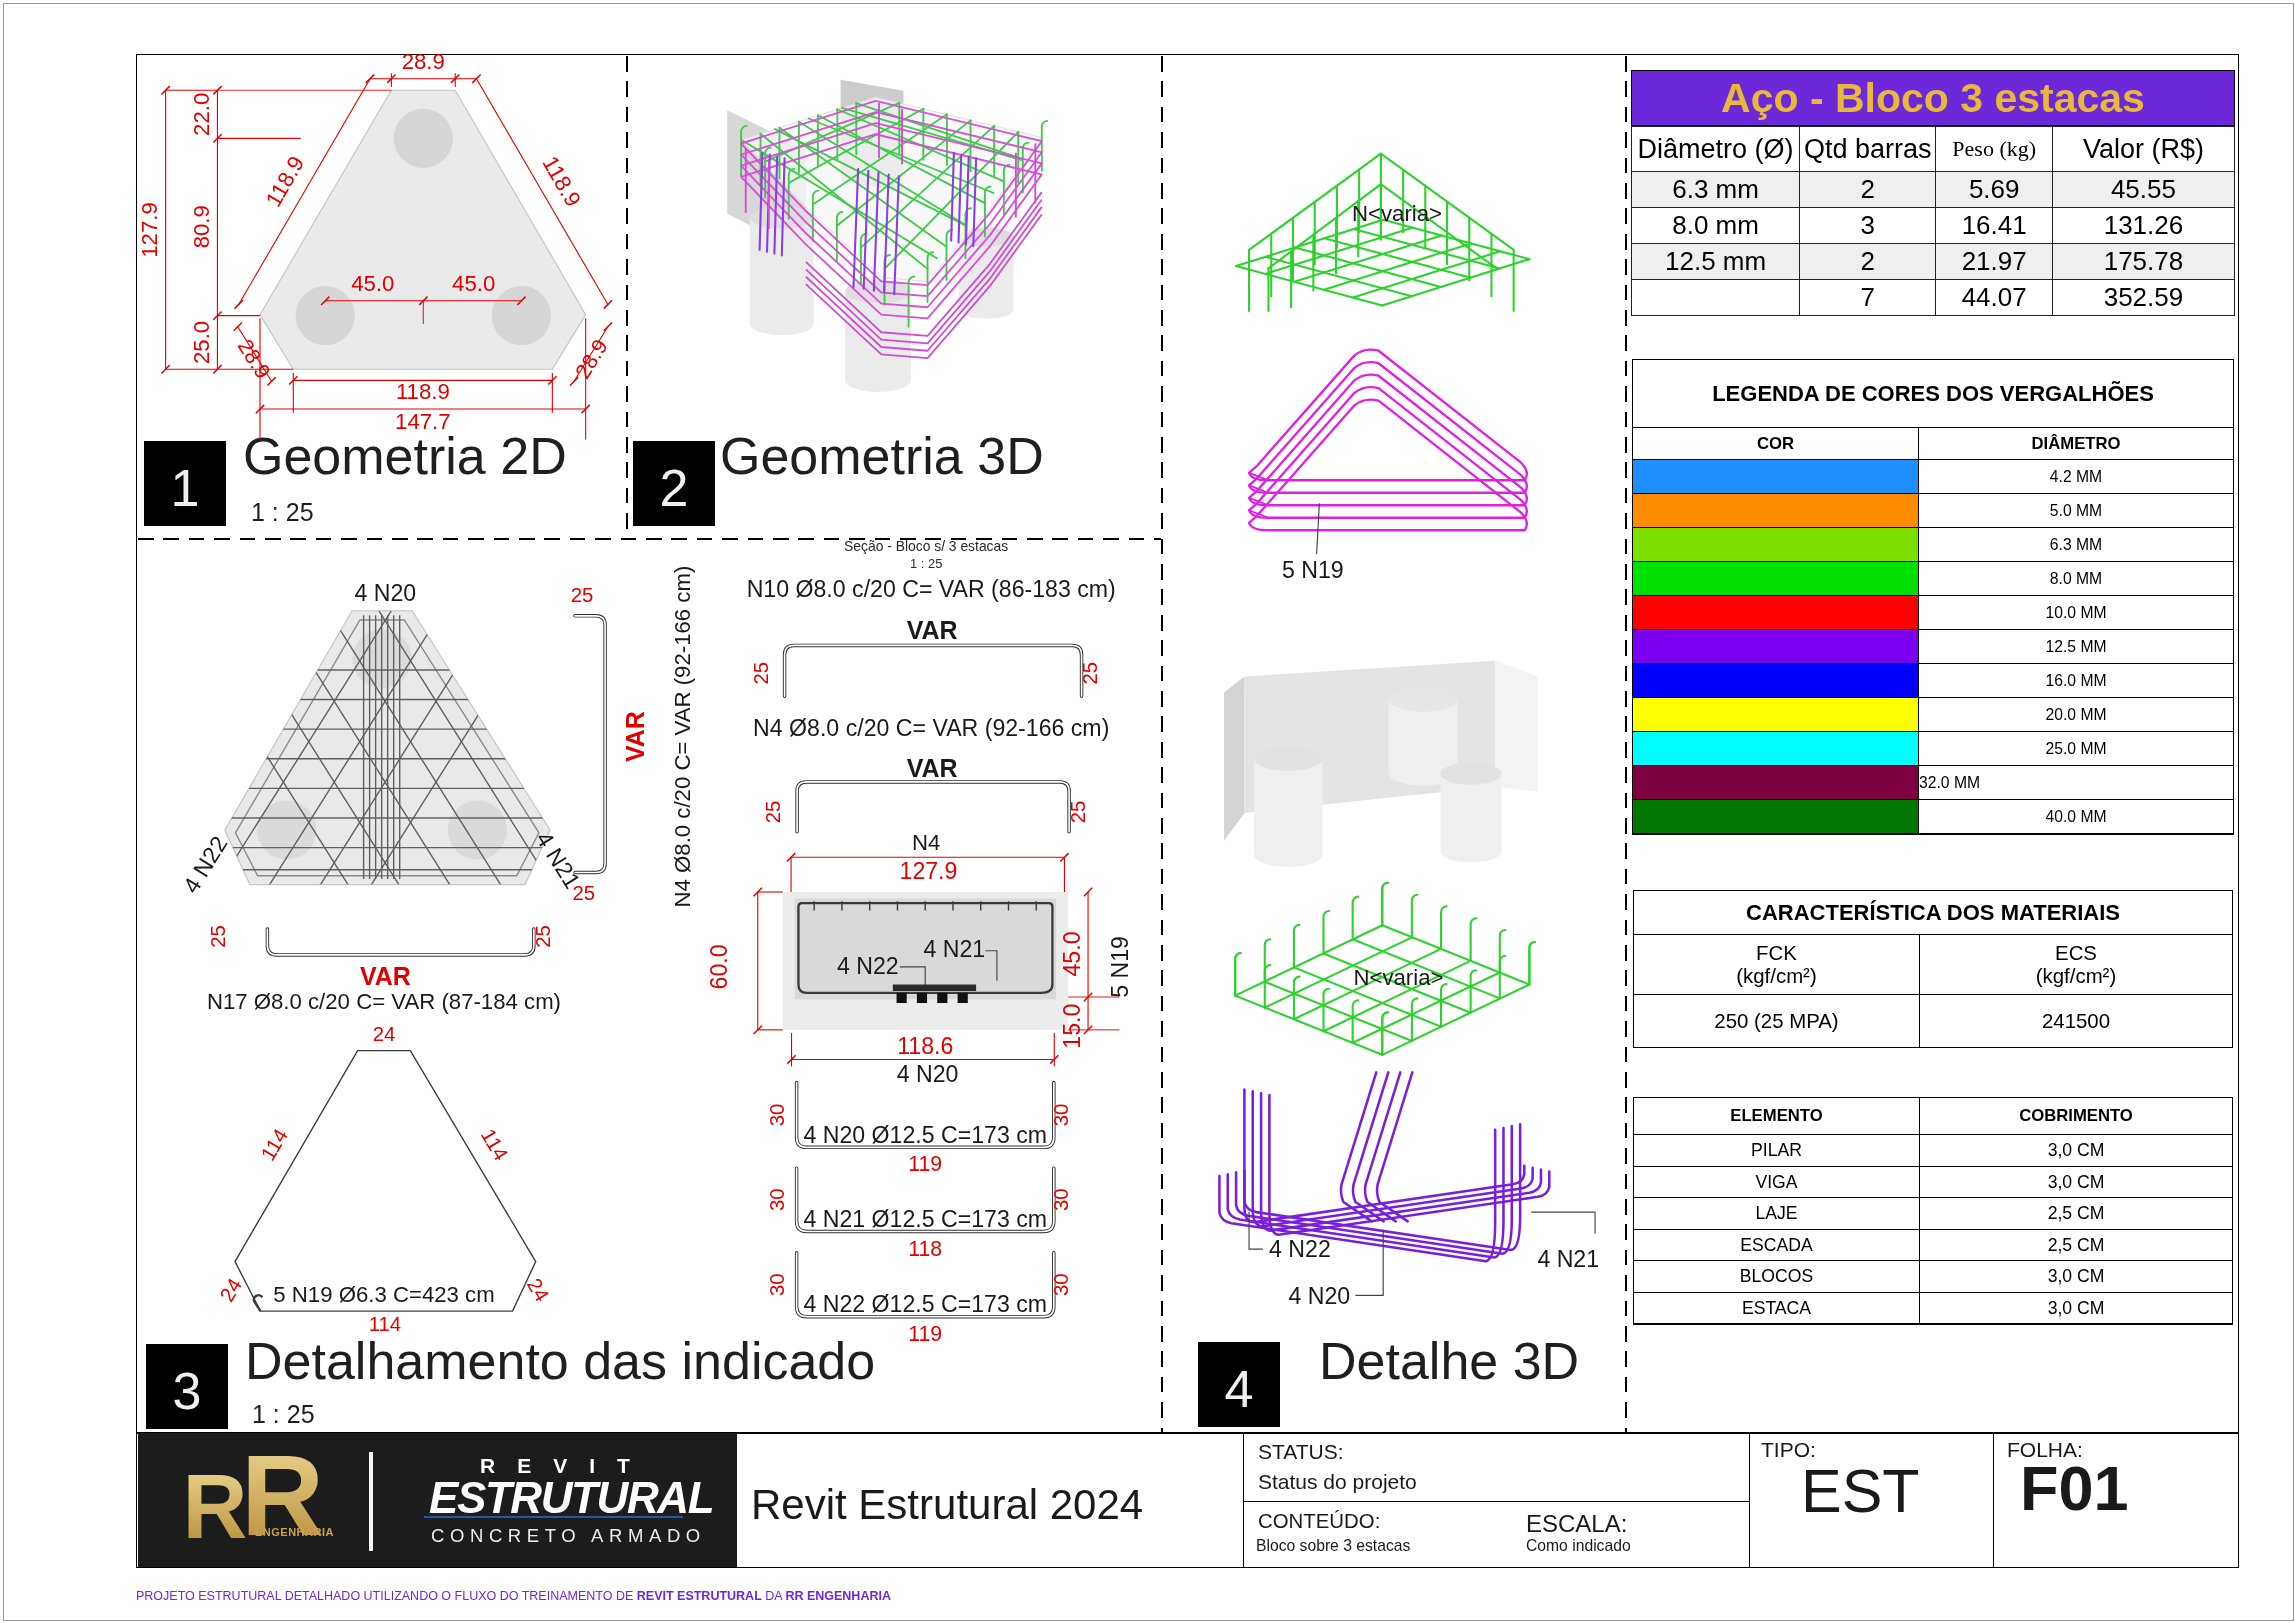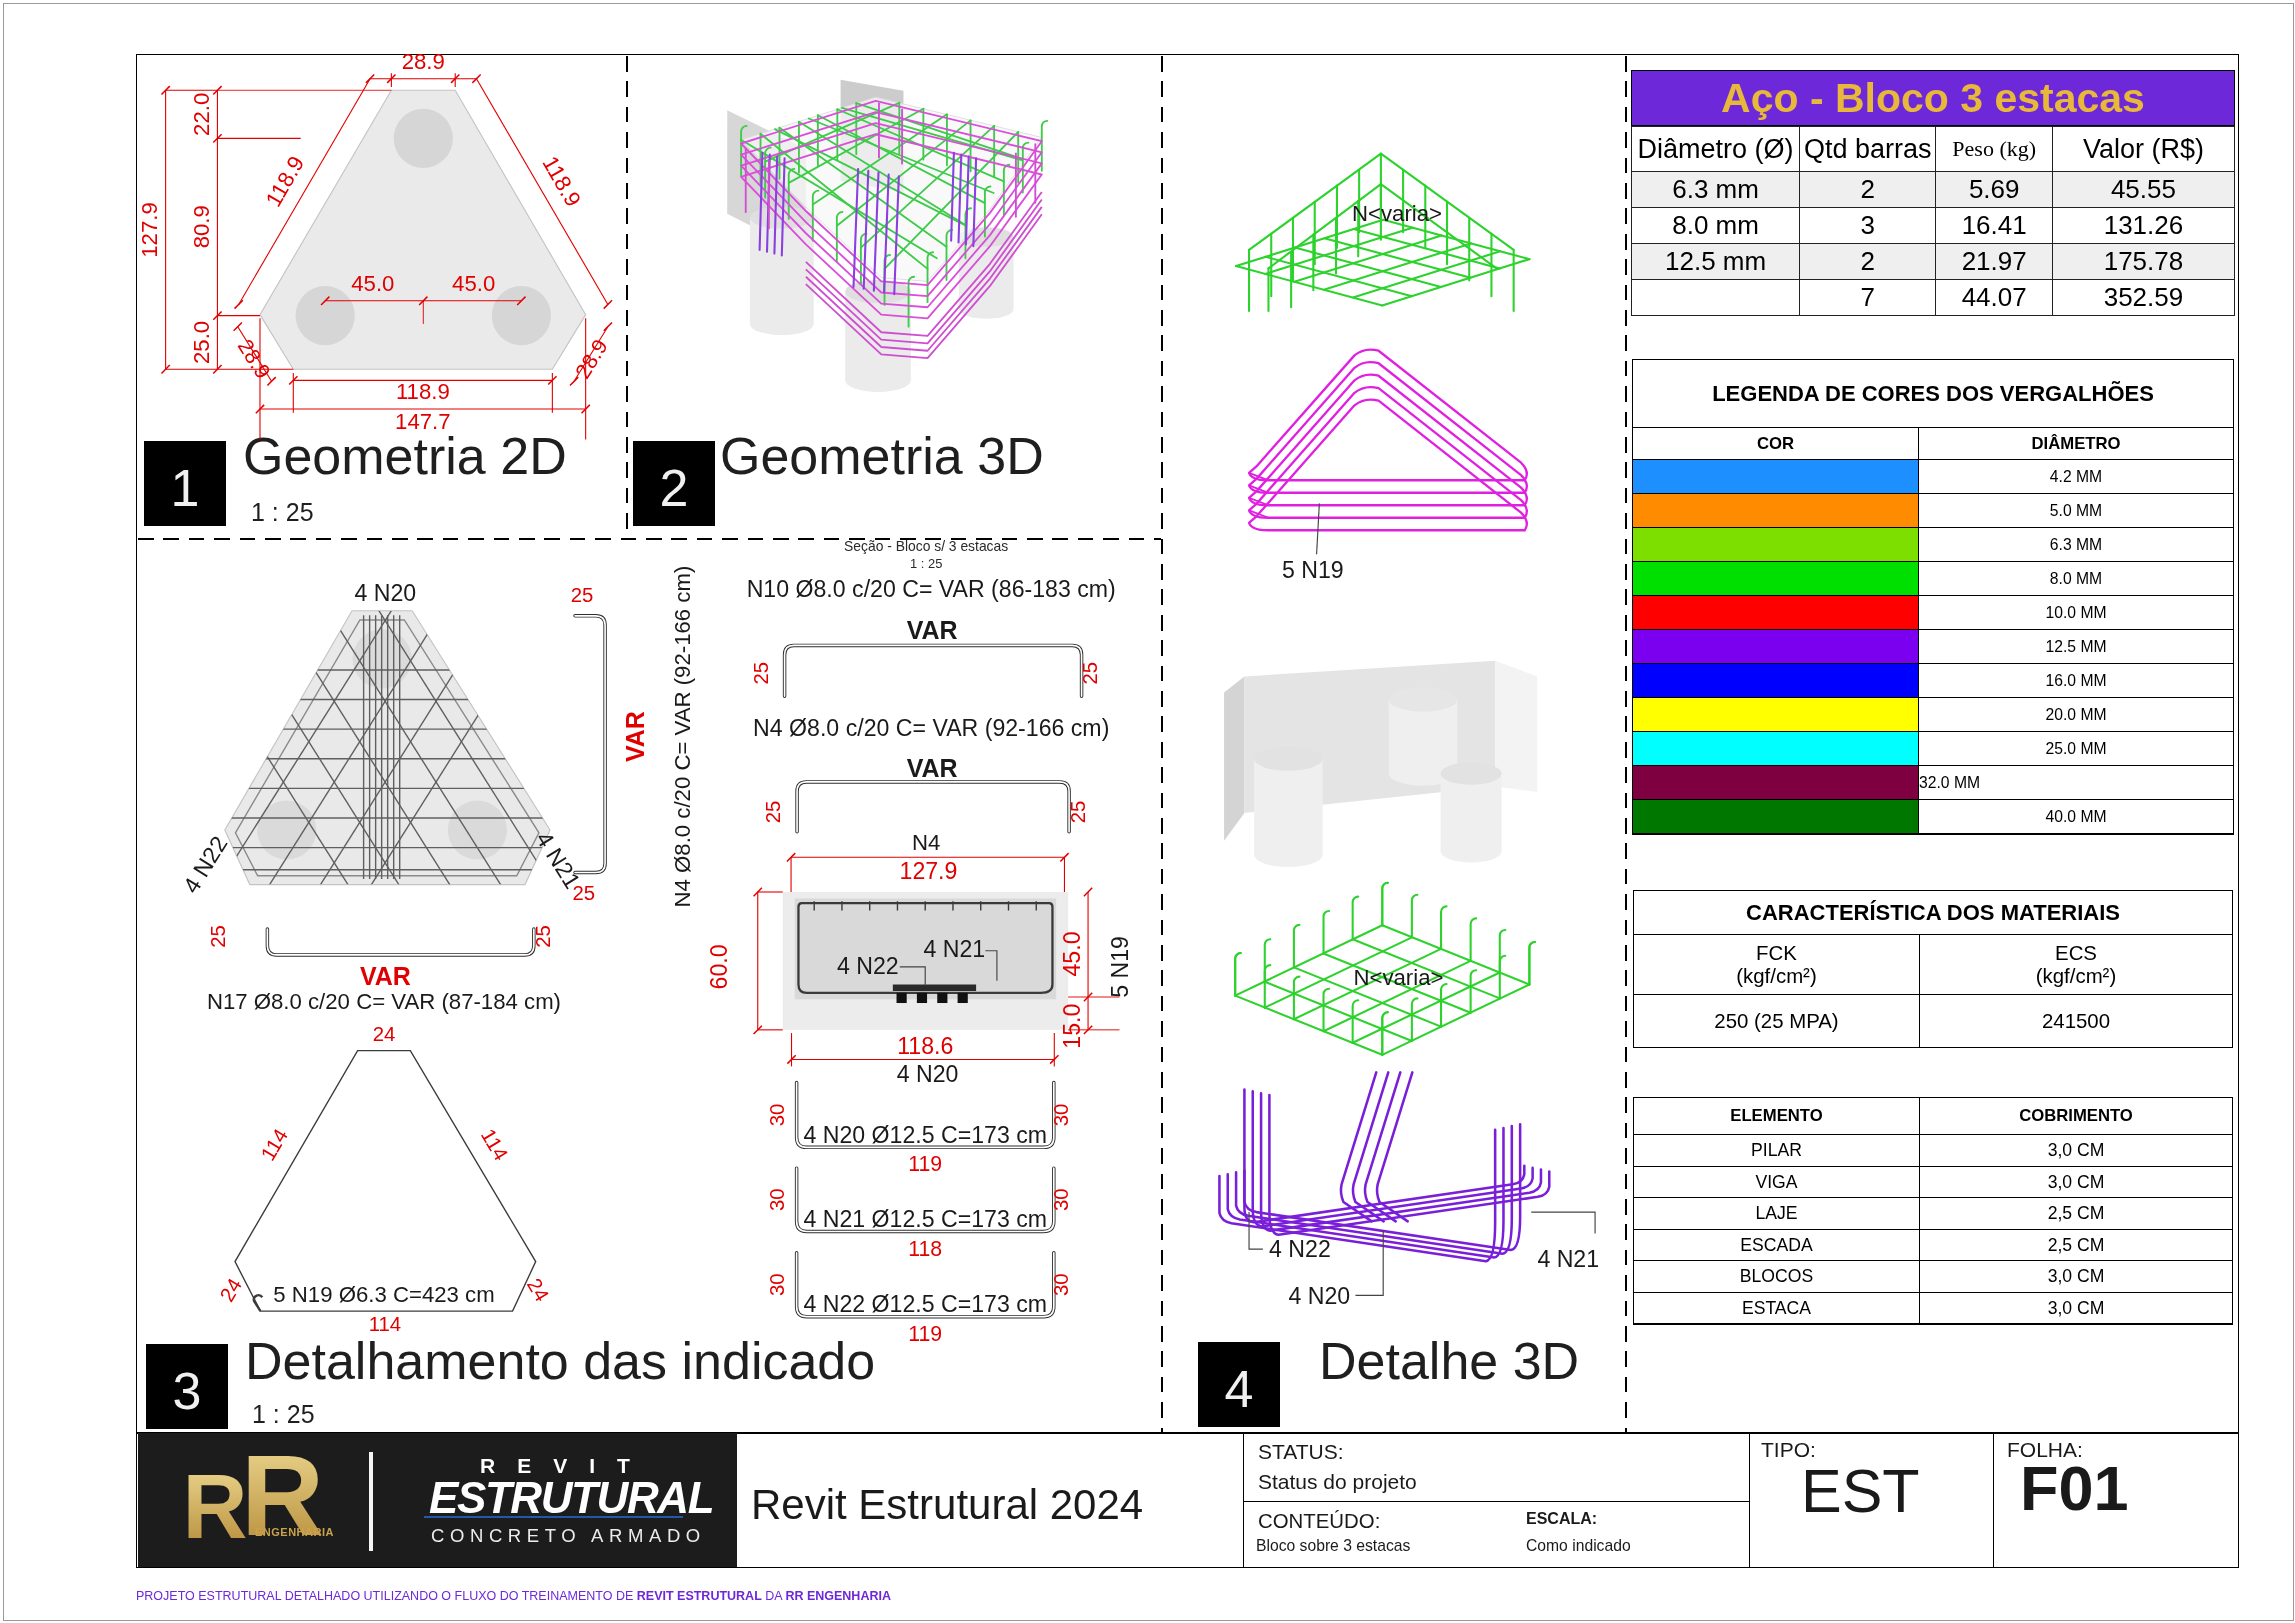--- a/index.html
+++ b/index.html
@@ -47,21 +47,21 @@
 <div class="abs" style="left:1258px;top:1440px;font-size:21px;color:#1a1a1a;">STATUS:</div>
 
 <div class="abs" style="left:1258px;top:1470px;font-size:21px;color:#1a1a1a;">Status do projeto</div>
 
 <div class="abs" style="left:1243px;top:1501px;width:507px;height:1.4px;background:#000;"></div>
 
 <div class="abs" style="left:1258px;top:1510px;font-size:20.4px;color:#1a1a1a;">CONTEÚDO:</div>
 
 <div class="abs" style="left:1256px;top:1537px;font-size:15.7px;color:#1a1a1a;">Bloco sobre 3 estacas</div>
 
-<div class="abs" style="left:1526px;top:1510px;font-size:16px;color:#1a1a1a;font-weight:bold;">ESCALA:</div>
+<div class="abs" style="left:1526px;top:1510px;font-size:24px;color:#1a1a1a;">ESCALA:</div>
 
 <div class="abs" style="left:1526px;top:1537px;font-size:15.7px;color:#1a1a1a;">Como indicado</div>
 
 <div class="abs" style="left:1749px;top:1433px;width:1.4px;height:135px;background:#000;"></div>
 
 <div class="abs" style="left:1761px;top:1438px;font-size:21px;color:#1a1a1a;">TIPO:</div>
 
 <div class="abs" style="left:1801px;top:1456px;font-size:61px;color:#1a1a1a;">EST</div>
 
 <div class="abs" style="left:1993px;top:1433px;width:1.4px;height:135px;background:#000;"></div>

